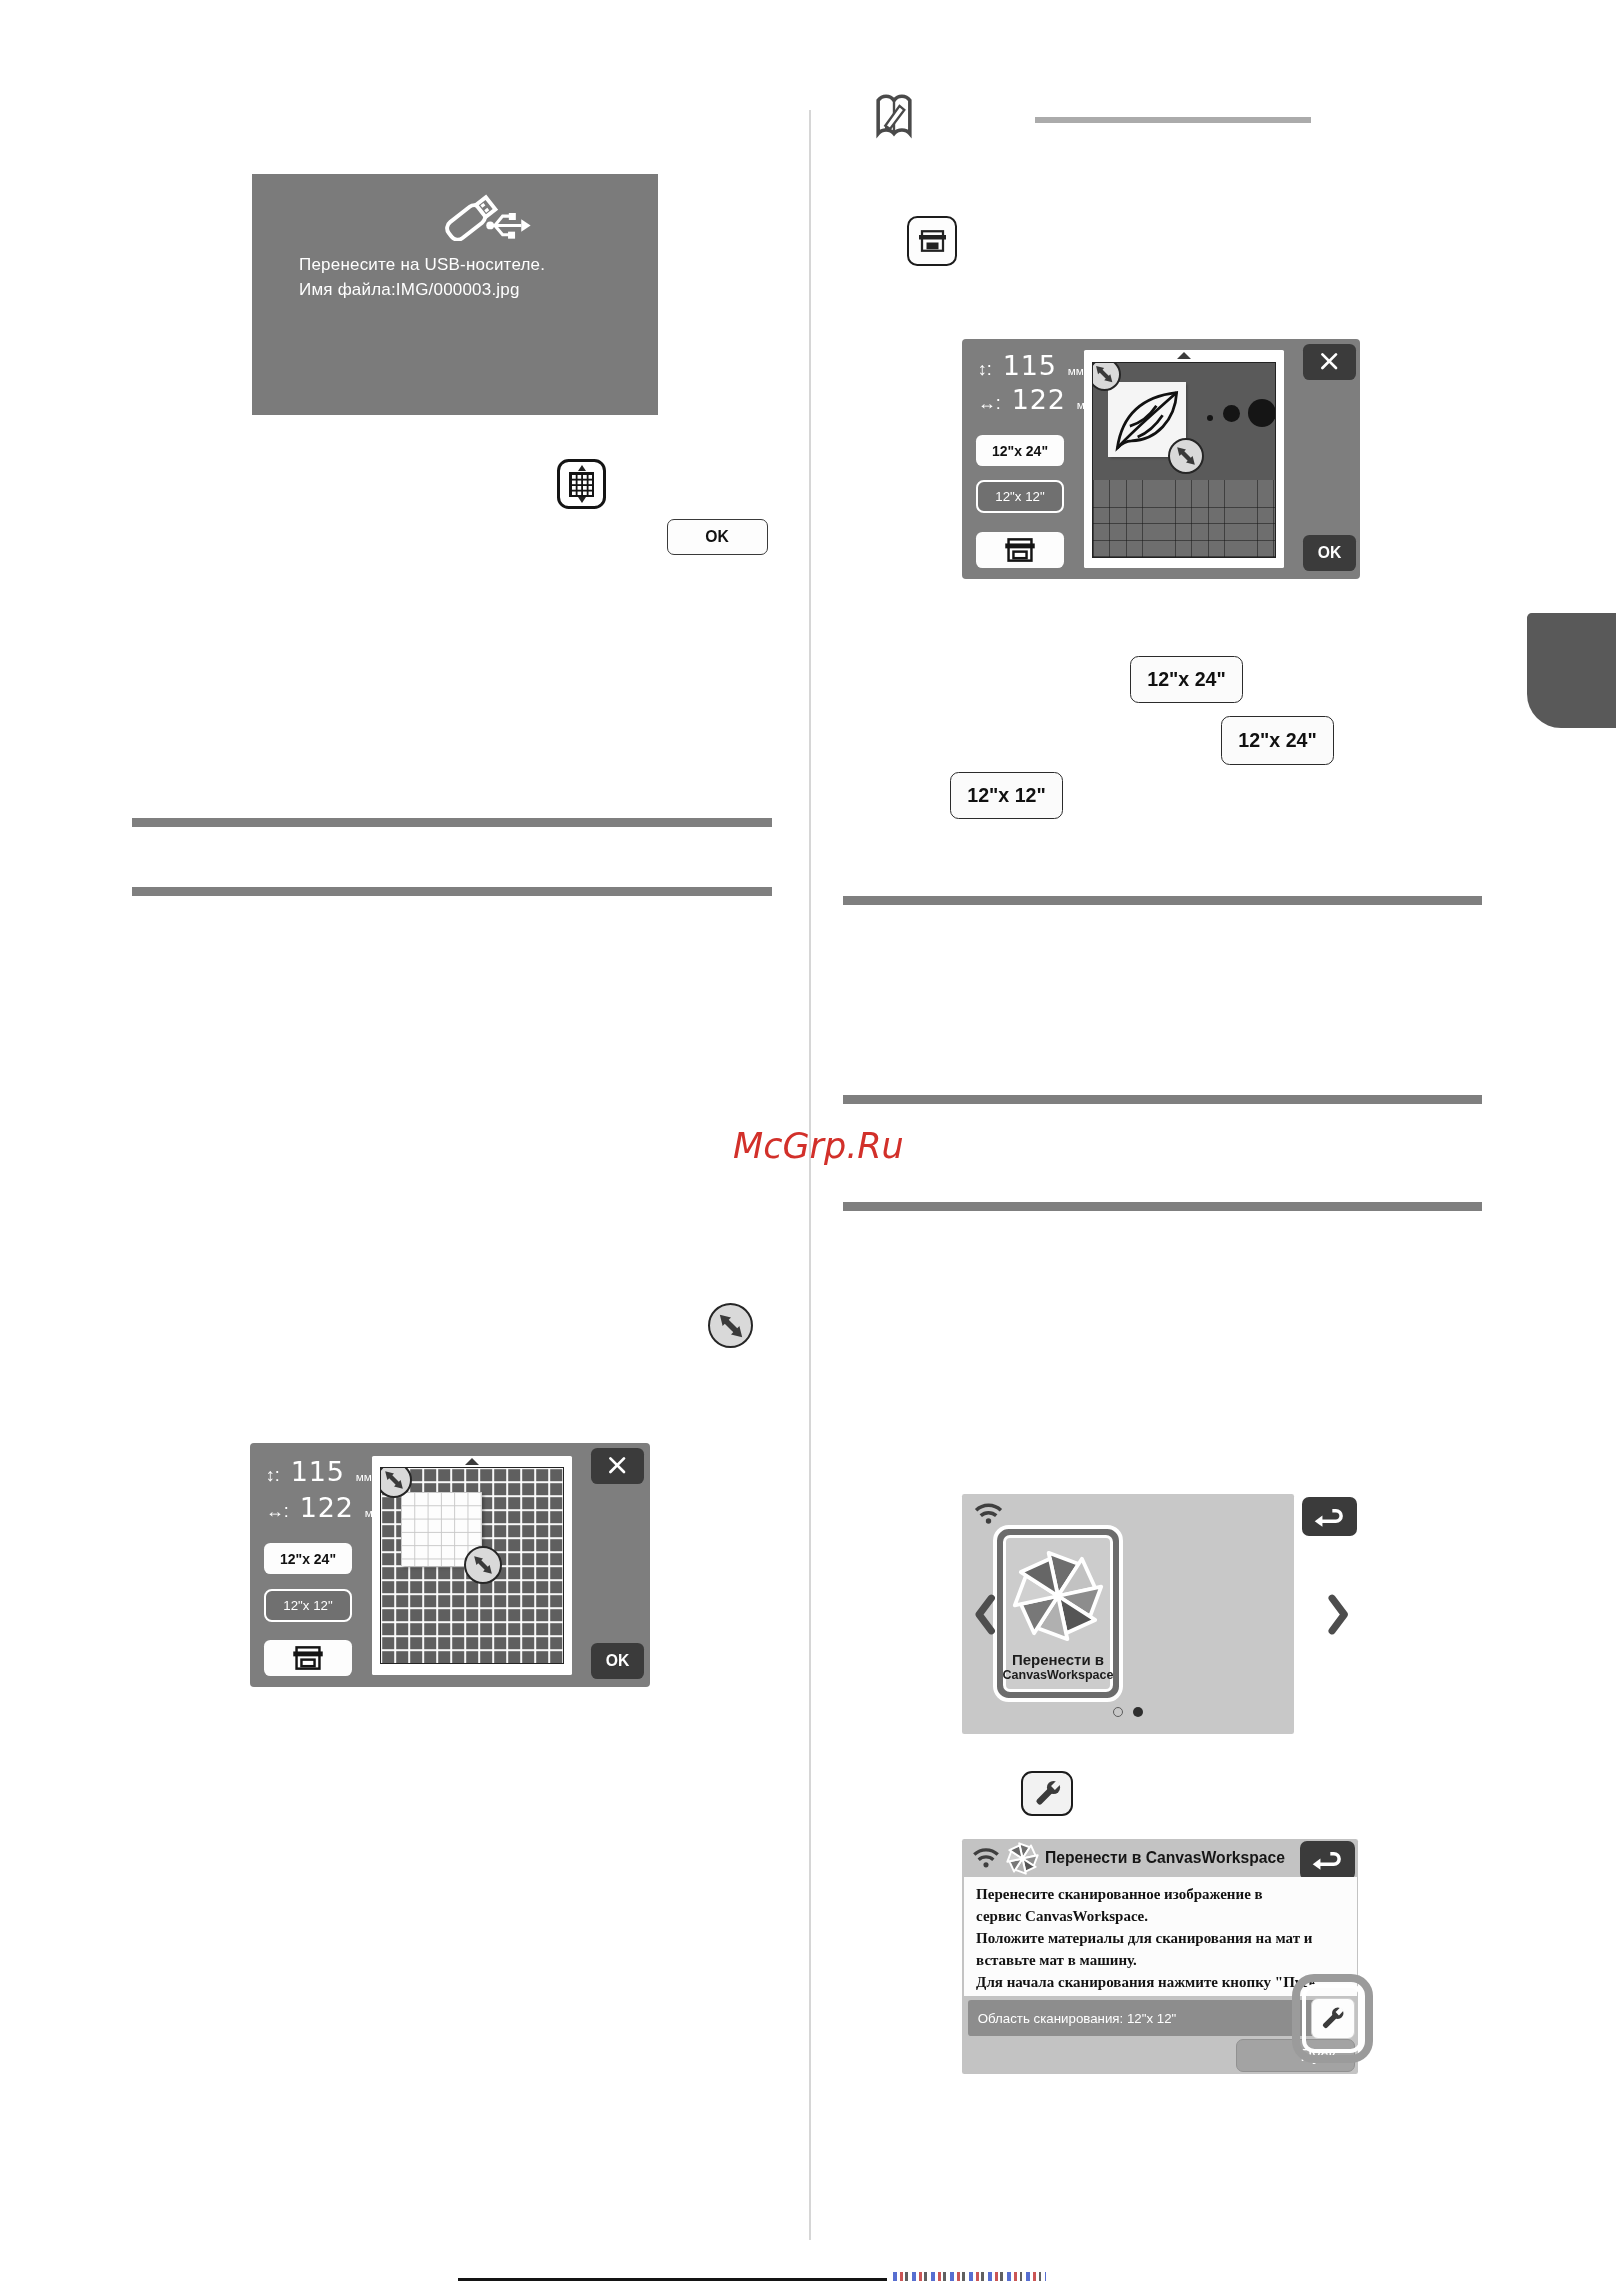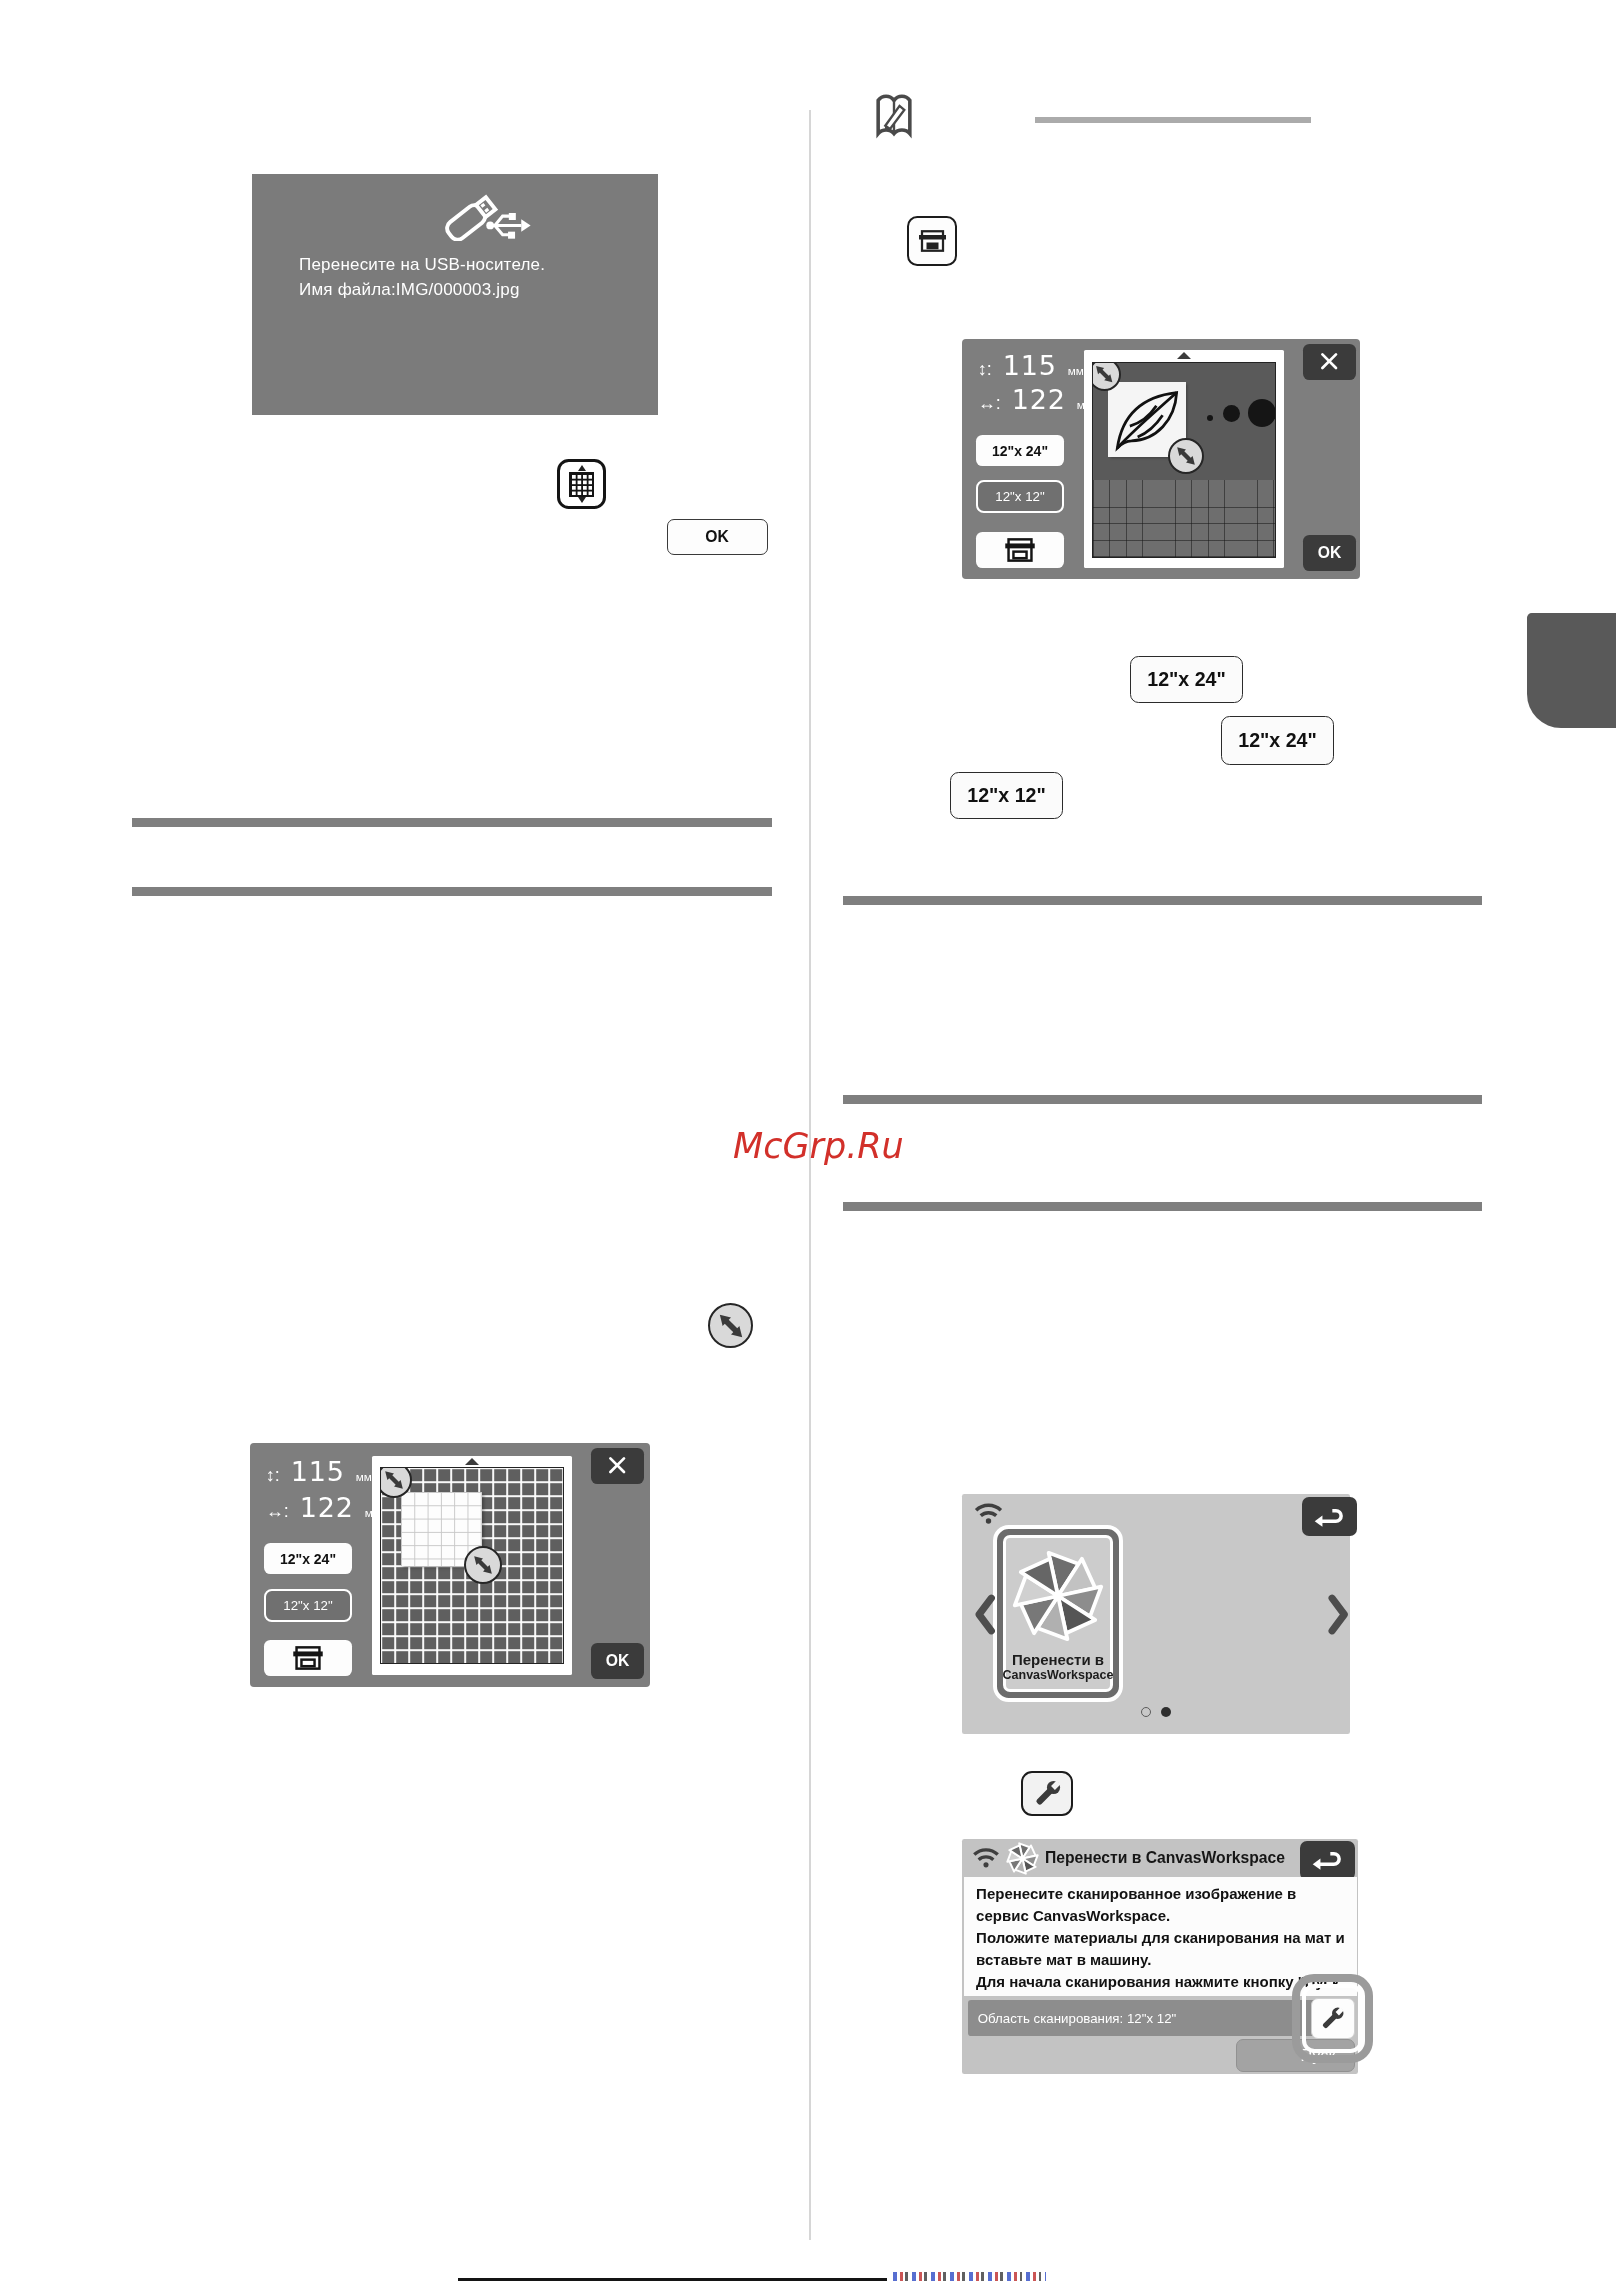--- a/index.html
+++ b/index.html
@@ -54,40 +54,40 @@
      background-image:linear-gradient(#c8c8c8 0.8px,transparent 0.8px),linear-gradient(90deg,#c8c8c8 0.8px,transparent 0.8px);
      background-size:13.3px 13.3px;box-shadow:1.6px 2.3px 3.1px rgba(0,0,0,.3);}
 
   
   .big-size-btn{position:absolute;width:113px;height:47px;background:#fbfbfb;border:1.6px solid #2b2b2b;border-radius:8.6px;box-sizing:border-box;display:flex;align-items:center;justify-content:center;font-size:19.6px;font-weight:bold;color:#111;}
 
   
   .watermark{position:absolute;left:733px;top:1126px;font-style:italic;font-size:35px;color:#d2302a;font-family:"DejaVu Sans",sans-serif;}
 
   
-  .cw-home{position:absolute;left:962px;top:1494px;width:388px;height:240px;background:#c8c8c8;border-radius:2.3px;}
+  .cw-home{position:absolute;left:962px;top:1494px;width:332px;height:240px;background:#c8c8c8;border-radius:2.3px;}
   .back-btn{position:absolute;background:#3b3b3b;border-radius:7px;display:flex;align-items:center;justify-content:center;}
   .cw-card{position:absolute;left:31px;top:31px;width:130px;height:177px;background:#6c6c6c;border:4.7px solid #fff;border-radius:15.7px;box-sizing:border-box;padding:6.3px;}
   .cw-card-inner{width:100%;height:100%;background:#cccccc;border:3.1px solid #fff;border-radius:7px;box-sizing:border-box;display:flex;flex-direction:column;align-items:center;justify-content:flex-end;padding-bottom:6.3px;position:relative;}
   .cw-card-line1{font-size:15px;font-weight:bold;color:#1d1d1d;}
   .cw-card-line2{font-size:12.5px;font-weight:bold;color:#1d1d1d;}
   .chev{position:absolute;top:100px;width:20.4px;height:41px;}
   .dots{position:absolute;left:0;right:0;bottom:17px;display:flex;gap:9.4px;justify-content:center;}
   .pgdot{width:10.2px;height:10.2px;border-radius:50%;}
   .pgdot.empty{border:1.6px solid #5c5c5c;box-sizing:border-box;background:transparent;}
   .pgdot.full{background:#2e2e2e;}
 
   
   .wrench-btn{position:absolute;left:1021px;top:1771px;width:52px;height:45px;background:#f2f2f2;border:2.3px solid #1c1c1c;border-radius:11px;box-sizing:border-box;display:flex;align-items:center;justify-content:center;}
 
   
   .tdlg{position:absolute;left:962px;top:1839px;width:396px;height:235px;background:#c3c3c3;border-radius:2.3px;}
   .tdlg-header{position:absolute;left:0;top:0;right:0;height:38px;display:flex;align-items:center;}
   .tdlg-title{position:absolute;left:83px;top:0;height:38px;display:flex;align-items:center;font-size:15.7px;font-weight:bold;color:#161616;}
-  .tdlg-body{position:absolute;left:1.6px;top:38px;width:393px;height:119px;background:#fcfcfc;box-sizing:border-box;padding:6.3px 0 0 12.5px;}
+  .tdlg-body{position:absolute;left:1.6px;top:38px;width:393px;height:119px;background:#fcfcfc;box-sizing:border-box;padding:6.3px 0 0 12.5px;font-family:Liberation Serif, serif;}
   .tdlg-body div{font-size:15px;font-weight:bold;color:#121212;line-height:22px;white-space:nowrap;}
   .tdlg-bar{position:absolute;left:6.3px;top:161px;width:362px;height:36px;background:#8d8d8d;border-radius:3.1px;display:flex;align-items:center;padding-left:9.4px;box-sizing:border-box;}
   .tdlg-bar span{color:#fff;font-size:13.3px;}
   .start-btn{position:absolute;left:274px;top:200px;width:119px;height:33px;background:#a3a3a3;border:1.6px solid #919191;border-radius:7px;box-sizing:border-box;display:flex;align-items:center;justify-content:center;color:#fff;font-size:16.4px;padding-left:45px;}
   .wr-hl-outer{position:absolute;left:330px;top:135px;width:81px;height:89px;border:8.6px solid #9b9b9b;border-radius:22px;box-sizing:border-box;display:flex;align-items:center;justify-content:center;}
   .wr-hl-inner{width:61px;height:69px;border:4.7px solid #fff;border-radius:12.5px;box-sizing:border-box;display:flex;align-items:center;justify-content:center;}
   .wr-small-btn{width:42px;height:39px;background:#fdfdfd;border:0.8px solid #cfcfcf;border-radius:7px;display:flex;align-items:center;justify-content:center;}
 
   
   .chapter-tab{position:absolute;left:1527px;top:613px;width:90px;height:115px;background:#595959;border-radius:4.7px 0 0 34px;}

